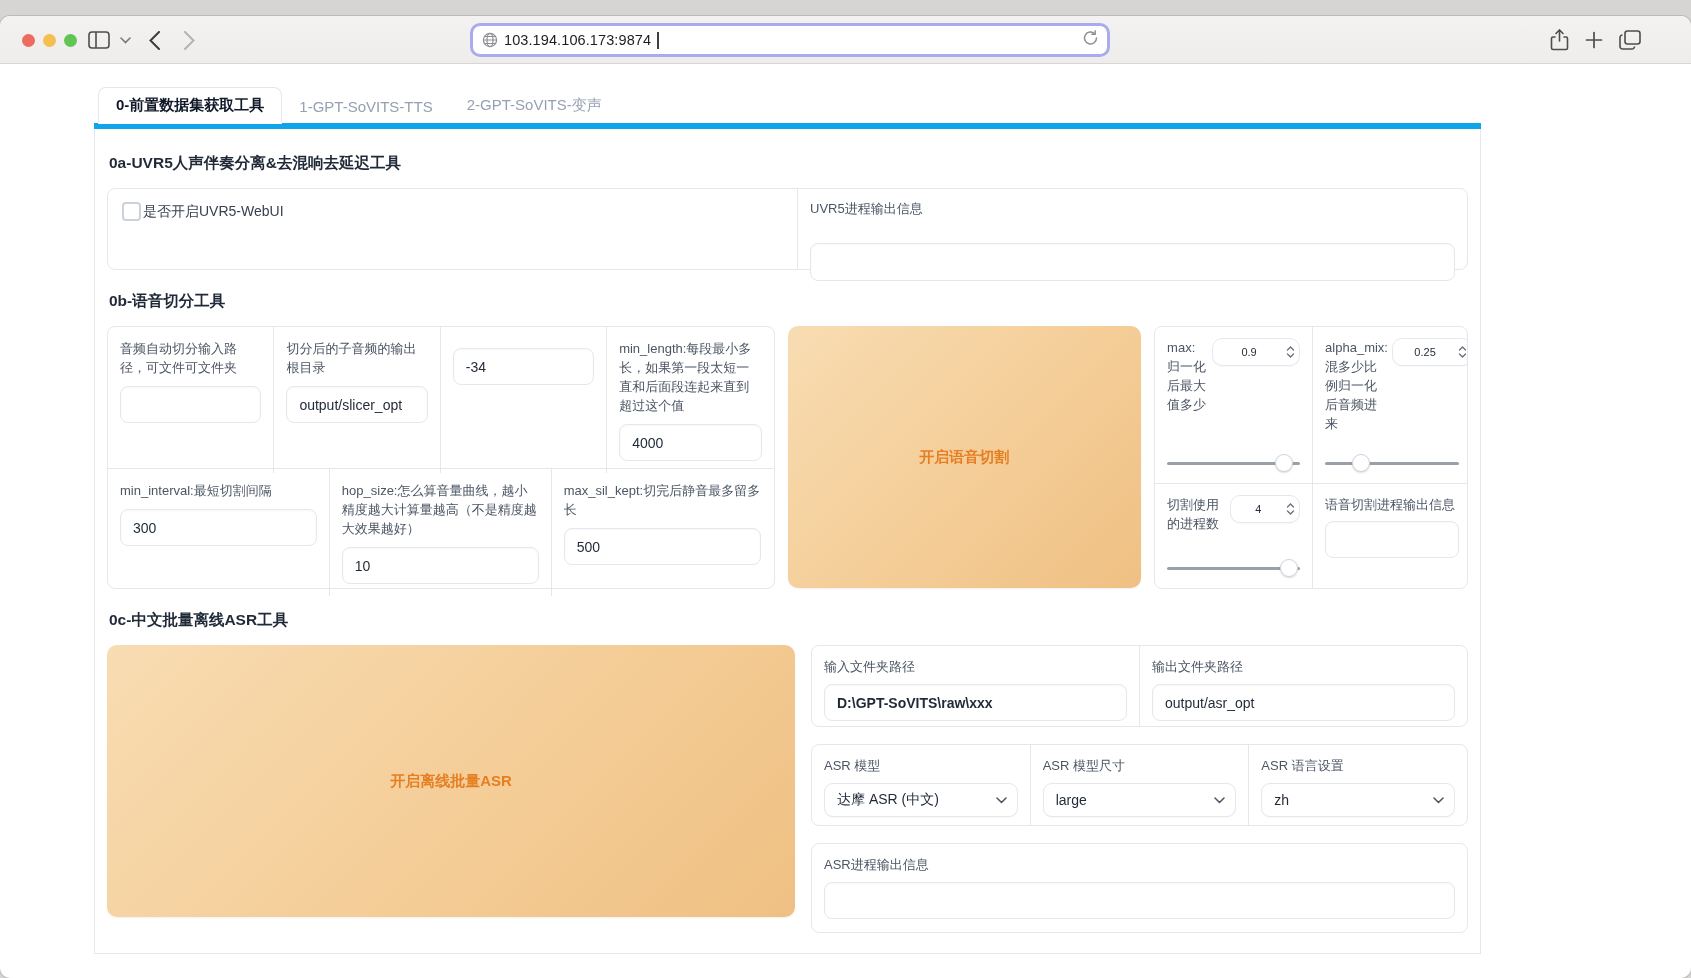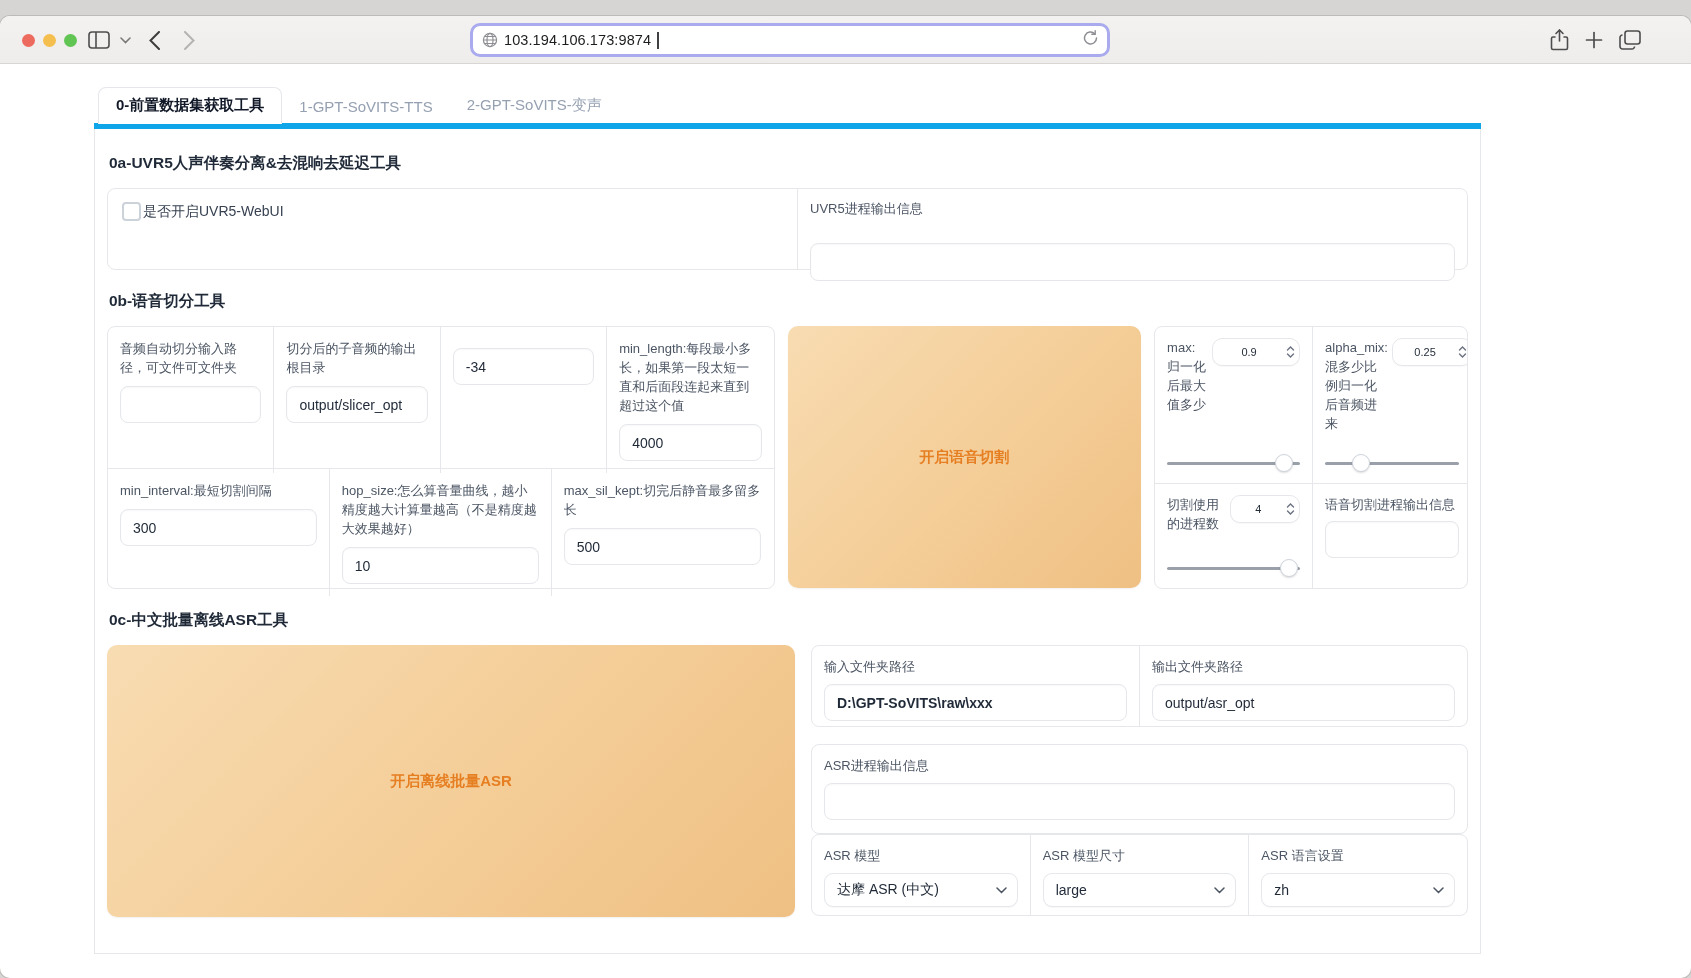--- a/index.html
+++ b/index.html
@@ -327,25 +327,20 @@
             <div class="pc">
               <span class="lbl">输入文件夹路径</span>
               <input class="tb" style="height: 37px; font-weight: bold;" value="D:\GPT-SoVITS\raw\xxx">
             </div>
             <div class="pc">
               <span class="lbl">输出文件夹路径</span>
               <input class="tb" style="height: 37px;" value="output/asr_opt">
             </div>
           </div>
 
-          <div class="box box-info">
-            <span class="lbl">ASR进程输出信息</span>
-            <input class="tb" style="height: 37px;" value="">
-          </div>
-
           <div class="box box-dd">
             <div class="ddcell">
               <span class="lbl">ASR 模型</span>
               <div class="dropdown">
                 <span class="dd-val">达摩 ASR (中文)</span>
                 <svg width="11" height="7" viewBox="0 0 11 7" fill="none" stroke="#4b5563" stroke-width="1.5" stroke-linecap="round">
                   <path d="M1 1 L5.5 5.5 L10 1"></path>
                 </svg>
               </div>
             </div>
@@ -361,18 +356,23 @@
             <div class="ddcell">
               <span class="lbl">ASR 语言设置</span>
               <div class="dropdown">
                 <span class="dd-val">zh</span>
                 <svg width="11" height="7" viewBox="0 0 11 7" fill="none" stroke="#4b5563" stroke-width="1.5" stroke-linecap="round">
                   <path d="M1 1 L5.5 5.5 L10 1"></path>
                 </svg>
               </div>
             </div>
           </div>
+
+          <div class="box box-info">
+            <span class="lbl">ASR进程输出信息</span>
+            <input class="tb" style="height: 37px;" value="">
+          </div>
         </div>
       </div>
 
     </div>
   </div>
 </div>
 
 </body></html>

